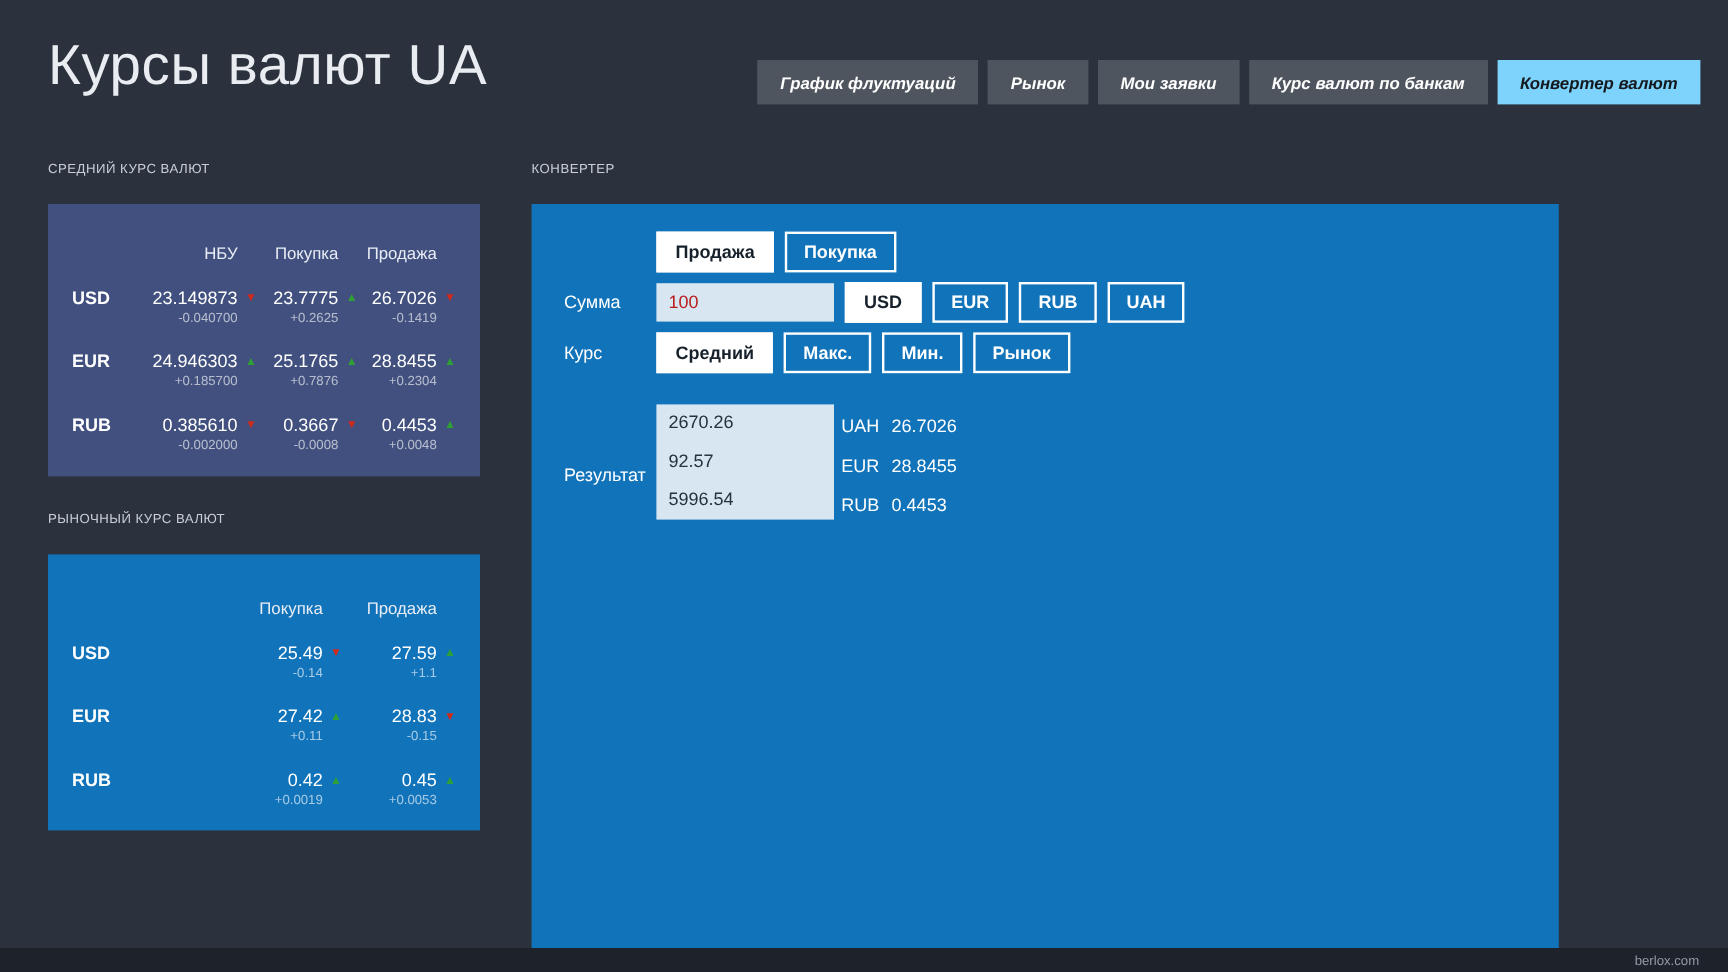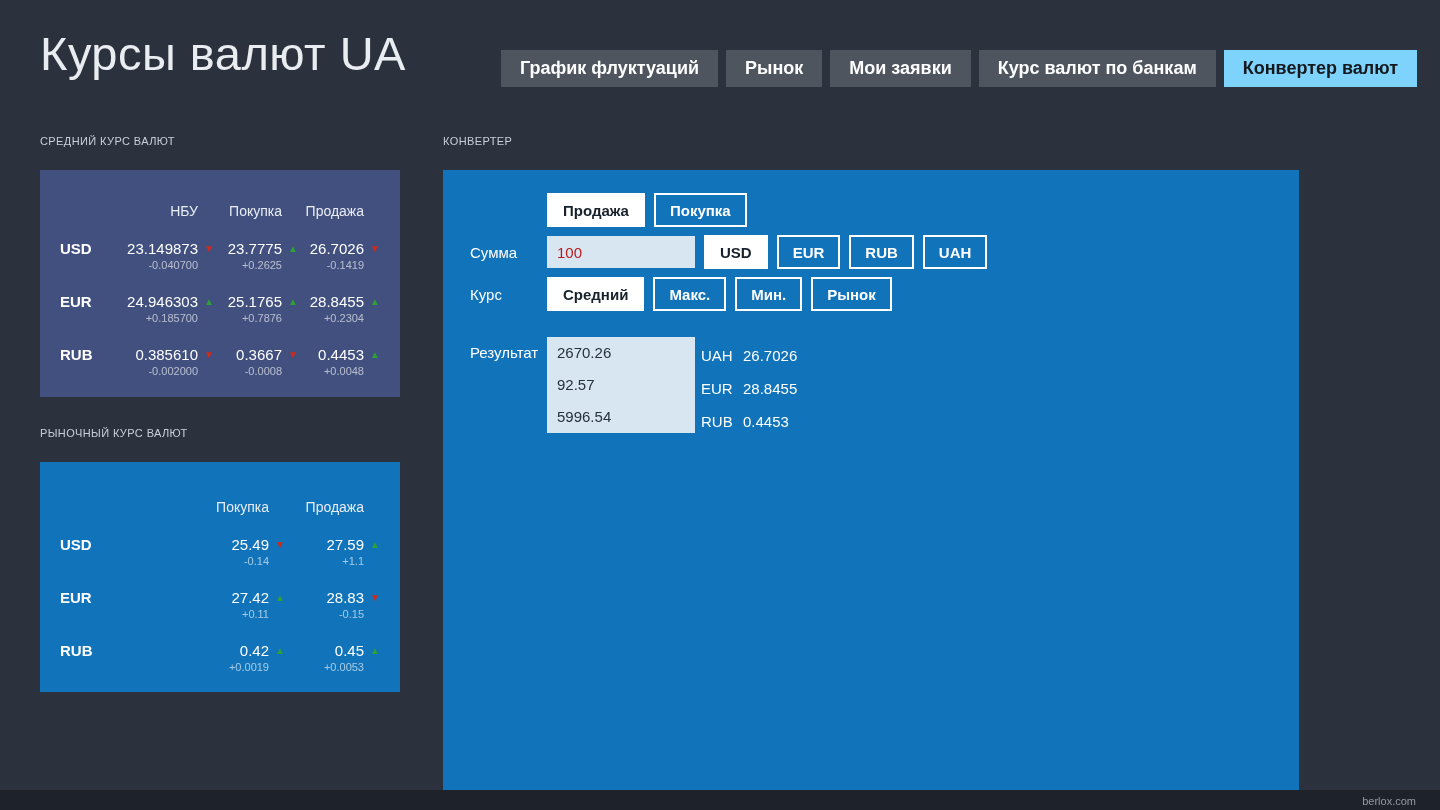--- a/index.html
+++ b/index.html
@@ -12,21 +12,21 @@
   
   .app-title{
     position:absolute; left:40px; top:26px; margin:0;
     font-size:47px; line-height:56px; font-weight:300;
     color:#e9ecf1; letter-spacing:.5px;
   }
   .top-nav{position:absolute; top:50px; right:23px; display:flex; gap:8px;}
   .nav-btn{
     height:37px; padding:0 19px; border:0; cursor:pointer;
     background:var(--button-gray,#4e555e); color:#fff;
-    font-family:inherit; font-size:18px; font-weight:600; white-space:nowrap;
+    font-family:inherit; font-size:14px; font-weight:600; white-space:nowrap;font-style:italic;
   }
   .nav-btn.active{background:#7dd3fc; color:#15181d;}
   
   .left-col{position:absolute; left:40px; top:130px; width:360px;}
   .right-col{position:absolute; left:443px; top:130px; width:856px;}
   .section-label{
     margin:3px 0 21px; font-size:11px; line-height:16px;
     letter-spacing:.4px; color:#c9cfd8;
   }
   .section-label.second{margin-top:28px; }
@@ -57,21 +57,21 @@
   }
   .cbtn.active{background:#fff; border-color:#fff; color:#17212b;}
   .form-row{display:flex; align-items:center; margin-top:8px;}
   .form-row > *{margin-right:9px;}
   .f-label{font-size:15px; color:#fff; width:77px; margin-left:-77px; margin-right:0;}
   .amount-input{
     width:148px; height:32px; box-sizing:border-box; border:0;
     background:#d8e6f2; color:#b91c1c; font-family:inherit; font-size:15px; padding:0 10px;
   }
   .result-row{display:flex; align-items:flex-start; margin-top:26px;}
-  .result-row .f-label{line-height:32px;}
+  .result-row .f-label{line-height:32px;margin-top:44px;}
   .result-box{width:148px; box-sizing:border-box; background:#d8e6f2; margin-right:0;}
   .r-line{height:32px; line-height:32px; padding:0 10px; font-size:15px; color:#26323e;}
   .result-rates{margin-left:6px; margin-top:2px;}
   .rr{height:33px; line-height:33px; font-size:15px; color:#fff; display:flex;}
   .rr-code{width:42px;}
   
   .footer-bar{position:absolute; left:0; right:0; bottom:0; height:20px; background:rgba(0,0,0,.3);}
   .footer-text{position:absolute; right:24px; bottom:3px; font-size:11px; color:#939aa6;}
 </style>
 </head>

